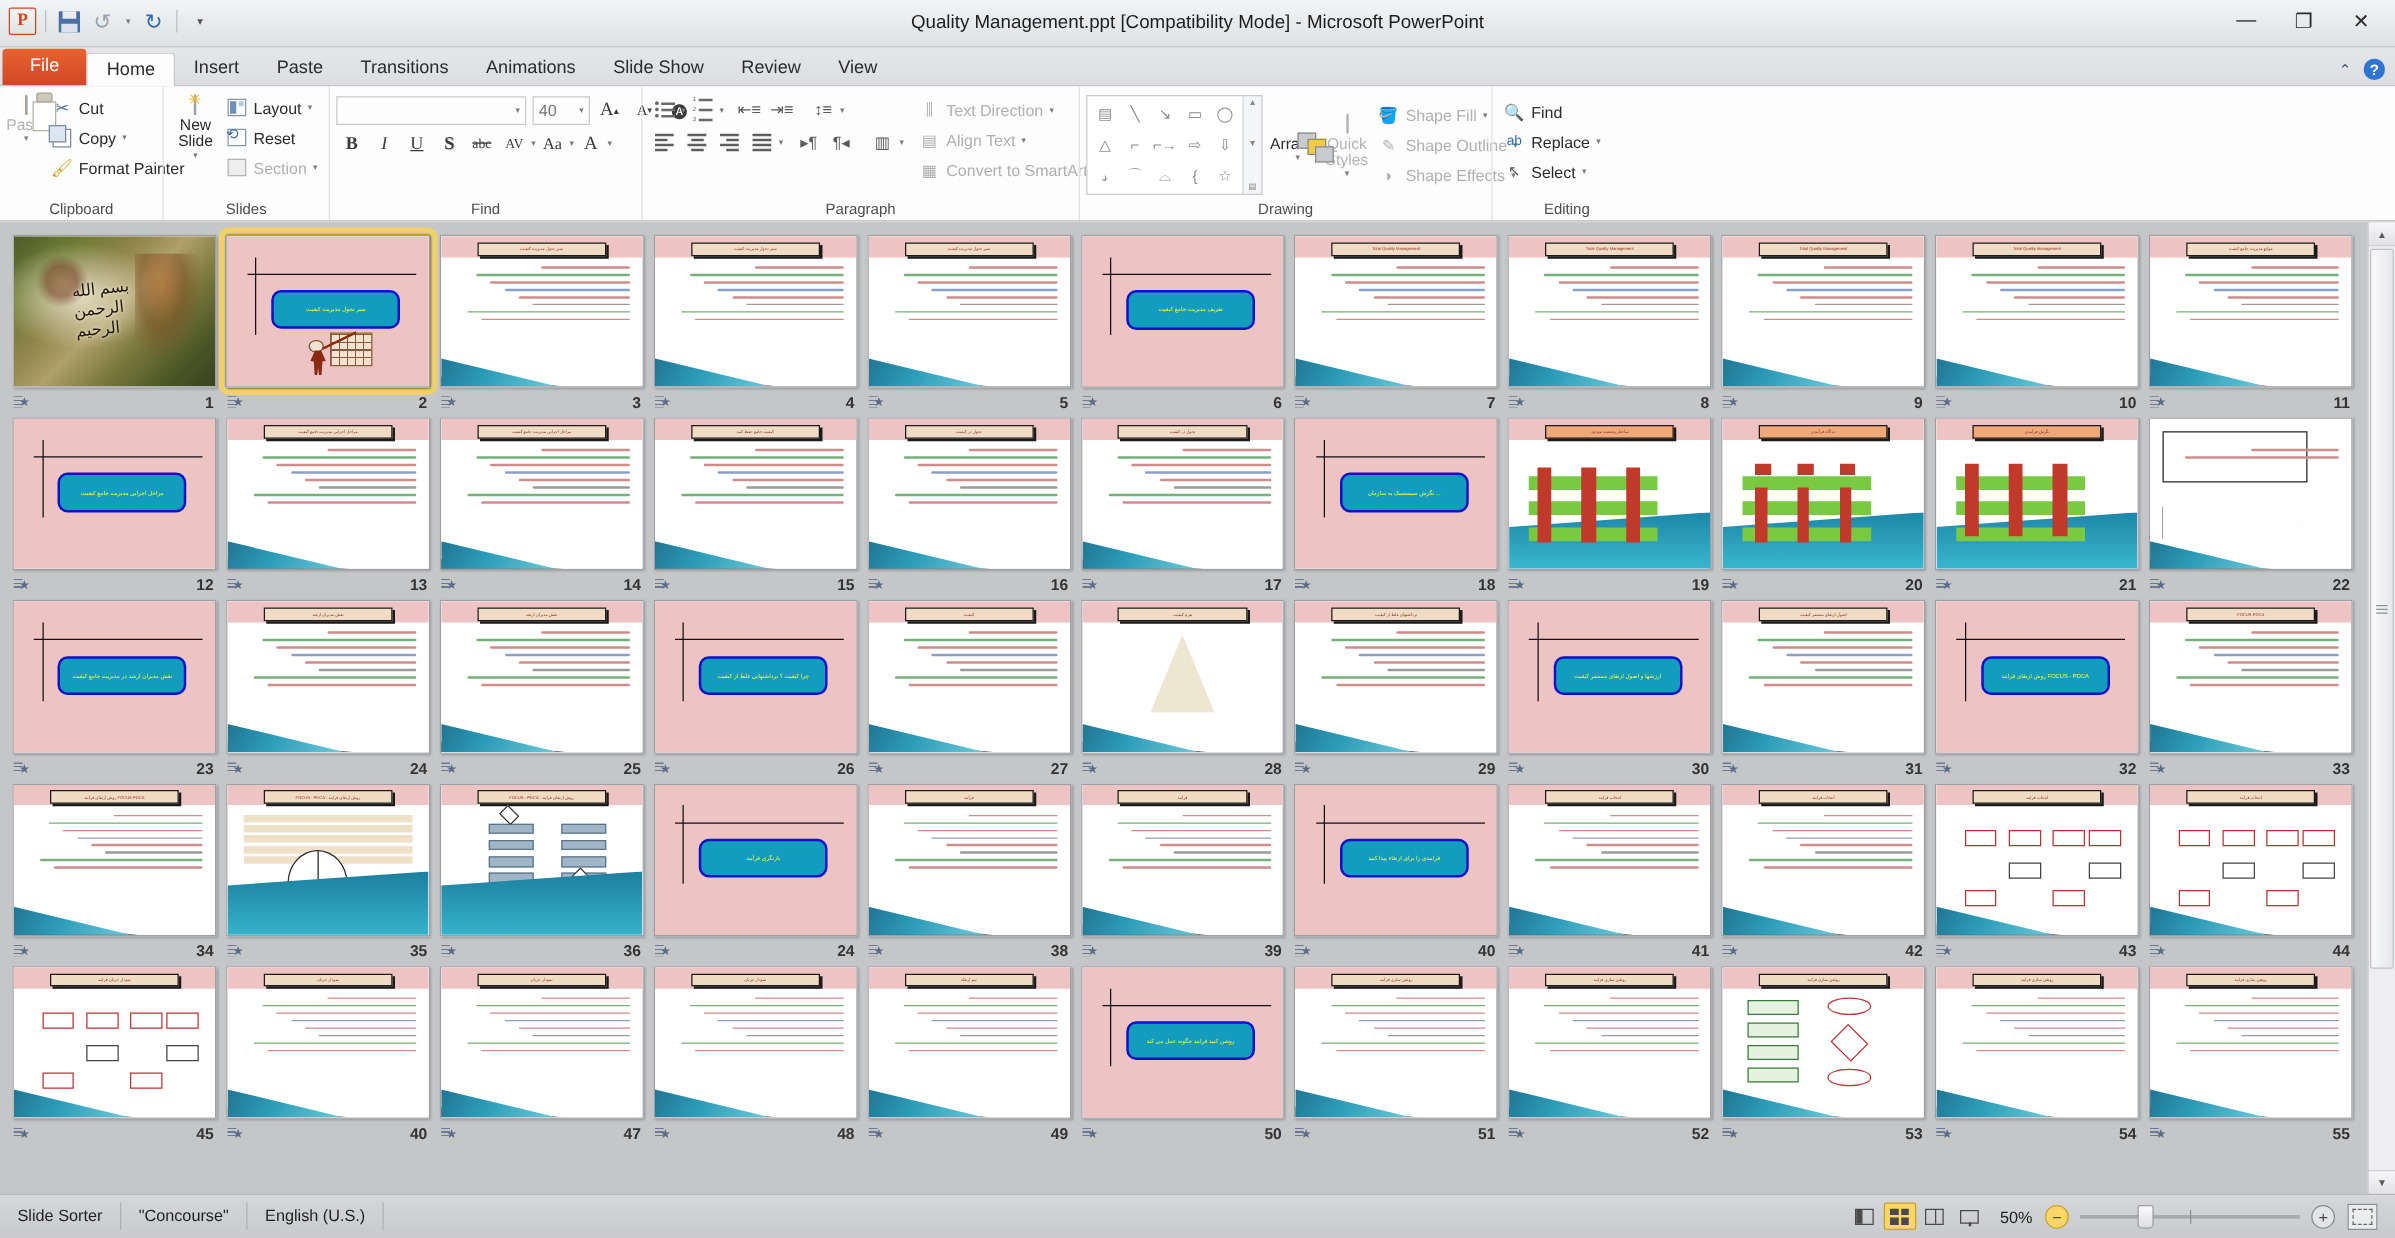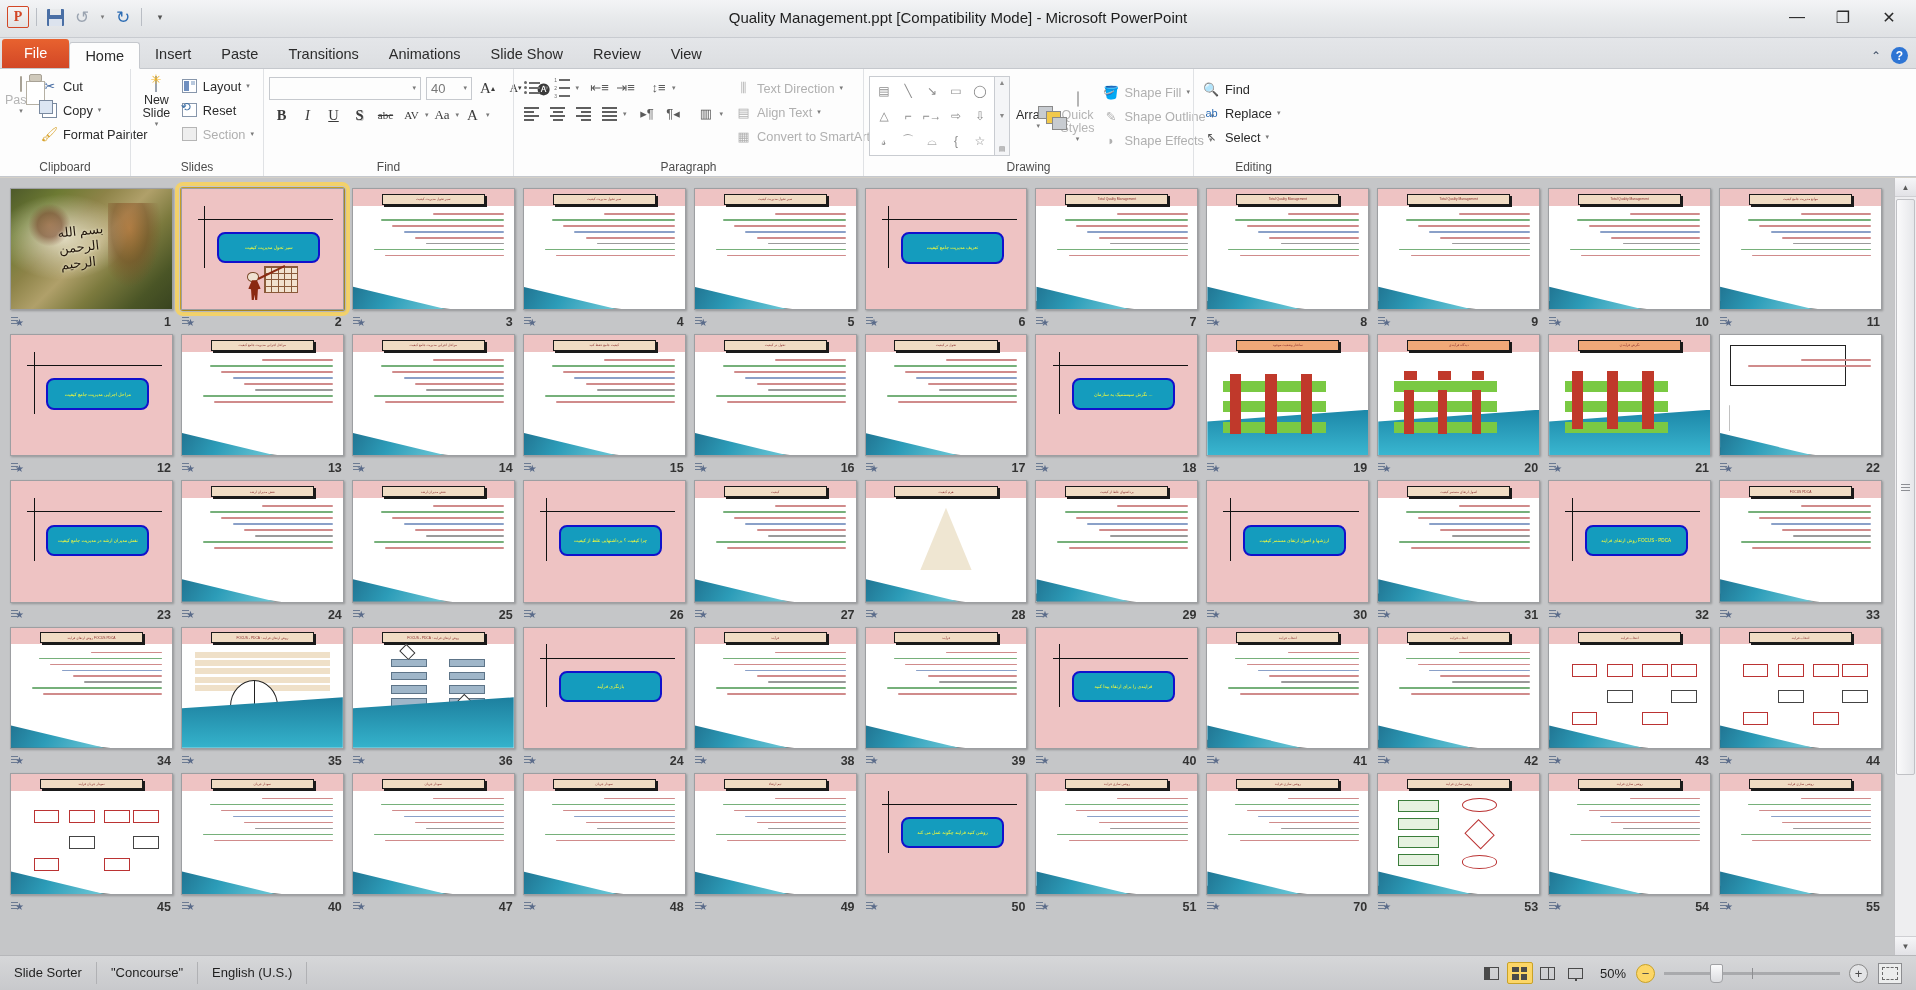--- a/index.html
+++ b/index.html
@@ -1749,21 +1749,21 @@
               <i class="" style="width:63%"></i>
               <i class="k" style="width:55%"></i>
               <i class="g" style="width:92%"></i>
               <i class="" style="width:84%"></i>
             </div>
              <div class="sl-wave2"></div>
              <div class="sl-wave"></div>
           </div>
      </div>
      <span class="star">★</span>
-     <span class="num">70</span>
+     <span class="num">52</span>
       </div>
       <div class="cell">
         <div class="thumb-wrap">
        <div class="thumb">
             <div class="dg-base"></div>
             <div class="sl-head"></div>
                 <div class="sl-titlebox">روشن سازی فرایند</div>
             <div class="mini-el" style="left:52%;top:20%;width:22%;height:12%"></div>
                   <div class="mini-dia" style="left:56%;top:42%;width:14%;height:17%"></div>
                   <div class="mini-el" style="left:52%;top:68%;width:22%;height:11%"></div>

